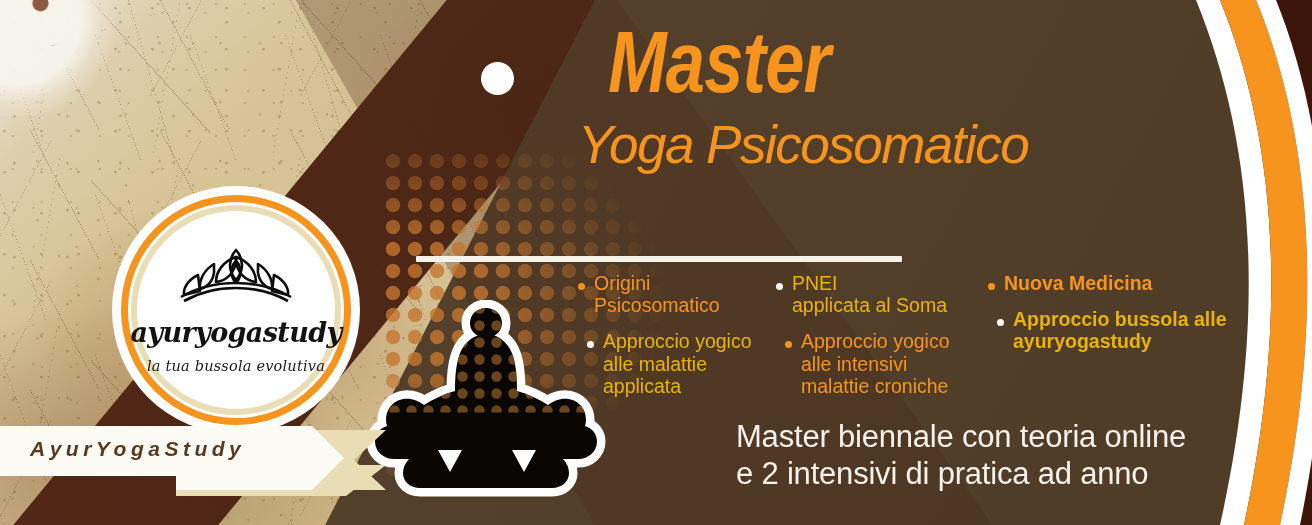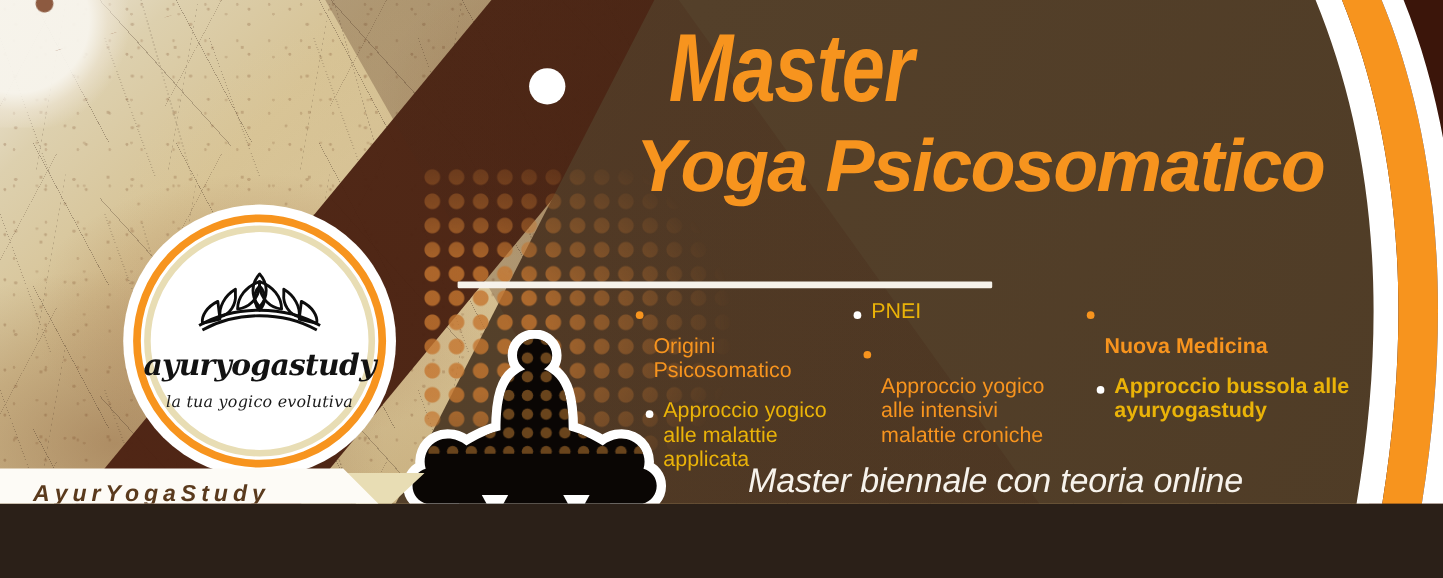--- a/index.html
+++ b/index.html
@@ -1,20 +1,20 @@
 <!DOCTYPE html>
 <html><head>
 <meta charset="utf-8">
 <title>Master Yoga Psicosomatico</title>
 <style>
   html,body{margin:0;padding:0;background:#2b2018;}
   *{box-sizing:border-box;}
   #banner{
     position:relative;
-    width:1312px;height:458px;
+    width:1312px;height:525px;
     overflow:hidden;
     font-family:"Liberation Sans", sans-serif;
     background:#6a5434;
   }
 
   
   .bg-parch{
     position:absolute;inset:0;
     background:
       radial-gradient(ellipse 300px 180px at 18% 62%, rgba(150,90,45,.38), transparent 70%),
@@ -101,21 +101,21 @@
   
   .title-master{
     position:absolute;left:608px;top:20px;
     font-size:88px;line-height:.96;font-weight:700;font-style:italic;
     color:#F7941E;letter-spacing:-1px;
     font-family:"Liberation Sans Narrow","Liberation Sans",sans-serif;
     transform:scaleX(.80);transform-origin:left top;white-space:nowrap;
   }
   .title-sub{
     position:absolute;left:578px;top:118px;
-    font-size:67px;line-height:1;font-weight:700;font-style:italic;
+    font-size:53px;line-height:1;font-weight:400;font-style:italic;
     color:#F7941E;letter-spacing:-1.5px;white-space:nowrap;
   }
 
   
   .rule{
     position:absolute;left:416px;top:256px;width:486px;height:6px;
     background:#f6f2ea;border-radius:1px;
   }
 
   
@@ -124,28 +124,28 @@
   .col.c1{width:198px;}
   .col.c2{width:212px;}
   .col.c3{width:280px;font-weight:bold;}
   .blk{display:flex;margin-bottom:14px;}
   .blk .dot{
     flex:0 0 auto;width:7px;height:7px;border-radius:50%;
     margin:11px 9px 0 0;background:#ffffff;
   }
   .blk.acc .dot{background:#F7941E;}
   .blk .txt{font-size:19.5px;line-height:1.14;color:#eab308;}
-  .blk.acc .txt{color:#F7941E;margin-top:32px;}
+  .blk.acc .txt{color:#F7941E;}
   .blk .txt span{display:block;}
   .blk.indent{padding-left:9px;}
 
   
   .tagline{
-    position:absolute;left:680px;top:418px;
-    font-size:31px;line-height:1.2;font-style:italic;font-weight:400;
+    position:absolute;left:736px;top:418px;
+    font-size:31px;line-height:1.2;font-weight:400;
     color:#f7f3ec;letter-spacing:-.2px;
   }
   .tagline span{display:block;}
 
   
   .logo{
     position:absolute;left:112px;top:186px;width:248px;height:248px;border-radius:50%;
     background:#ffffff;
     display:flex;align-items:center;justify-content:center;
     box-shadow:0 0 0 0 rgba(0,0,0,0);
@@ -237,20 +237,21 @@
           <span>applicata</span>
         </div>
       </div>
     </div>
 
     <div class="col c2">
       <div class="blk">
         <div class="dot"></div>
         <div class="txt">
           <span>PNEI</span>
+          <span>applicata al Soma</span>
         </div>
       </div>
       <div class="blk acc indent">
         <div class="dot"></div>
         <div class="txt">
           <span>Approccio yogico</span>
           <span>alle intensivi</span>
           <span>malattie croniche</span>
         </div>
       </div>
@@ -269,20 +270,21 @@
           <span>Approccio bussola alle</span>
           <span>ayuryogastudy</span>
         </div>
       </div>
     </div>
 
   </div>
 
   <div class="tagline">
     <span>Master biennale con teoria online</span>
+    <span>e 2 intensivi di pratica ad anno</span>
   </div>
 
   <div class="yogi">
     <svg width="268" height="228" viewBox="0 0 268 228" xmlns="http://www.w3.org/2000/svg">
       <defs>
         <pattern id="dots" width="17" height="17" patternUnits="userSpaceOnUse">
           <circle cx="8.5" cy="8.5" r="5.2" fill="#8a5a24" opacity=".78"></circle>
         </pattern>
         <path id="yogiBody" d="M134,8
           c-9,0 -16,6.5 -16,15 0,5.5 3,10 7.5,12.6
@@ -328,21 +330,21 @@
             <path d="M82,17 C92,23 97,33 96,42 C87,40 81,31 82,21 Z"></path>
             <path d="M38,17 C28,23 23,33 24,42 C33,40 39,31 38,21 Z"></path>
             <path d="M98,28 C108,33 113,41 112,48 L96,44 Z"></path>
             <path d="M22,28 C12,33 7,41 8,48 L24,44 Z"></path>
             <path d="M5,50 C22,40 40,36 60,36 C80,36 98,40 115,50"></path>
             <path d="M8,54 C24,45 41,41 60,41 C79,41 96,45 112,54"></path>
           </g>
         </svg>
       </div>
       <div class="name">ayuryogastudy</div>
-      <div class="slogan">la tua yogico evolutiva</div>
+      <div class="slogan">la tua bussola evolutiva</div>
     </div>
   </div>
 
   <div class="ribbon">
     <svg width="392" height="76" viewBox="0 0 392 76" xmlns="http://www.w3.org/2000/svg">
       <path d="M182,45 L392,45 L352,76 L182,76 Z" fill="#e8ddb4"></path>
       <path d="M300,10 L392,10 L360,40 L392,70 L300,70 L332,40 Z" fill="#e8ddb4"></path>
       <path d="M0,6 L318,6 L350,38 L318,70 L182,70 L182,56 L0,56 Z" fill="#fdfbf6"></path>
     </svg>
     <div class="rtext">AyurYogaStudy</div>

